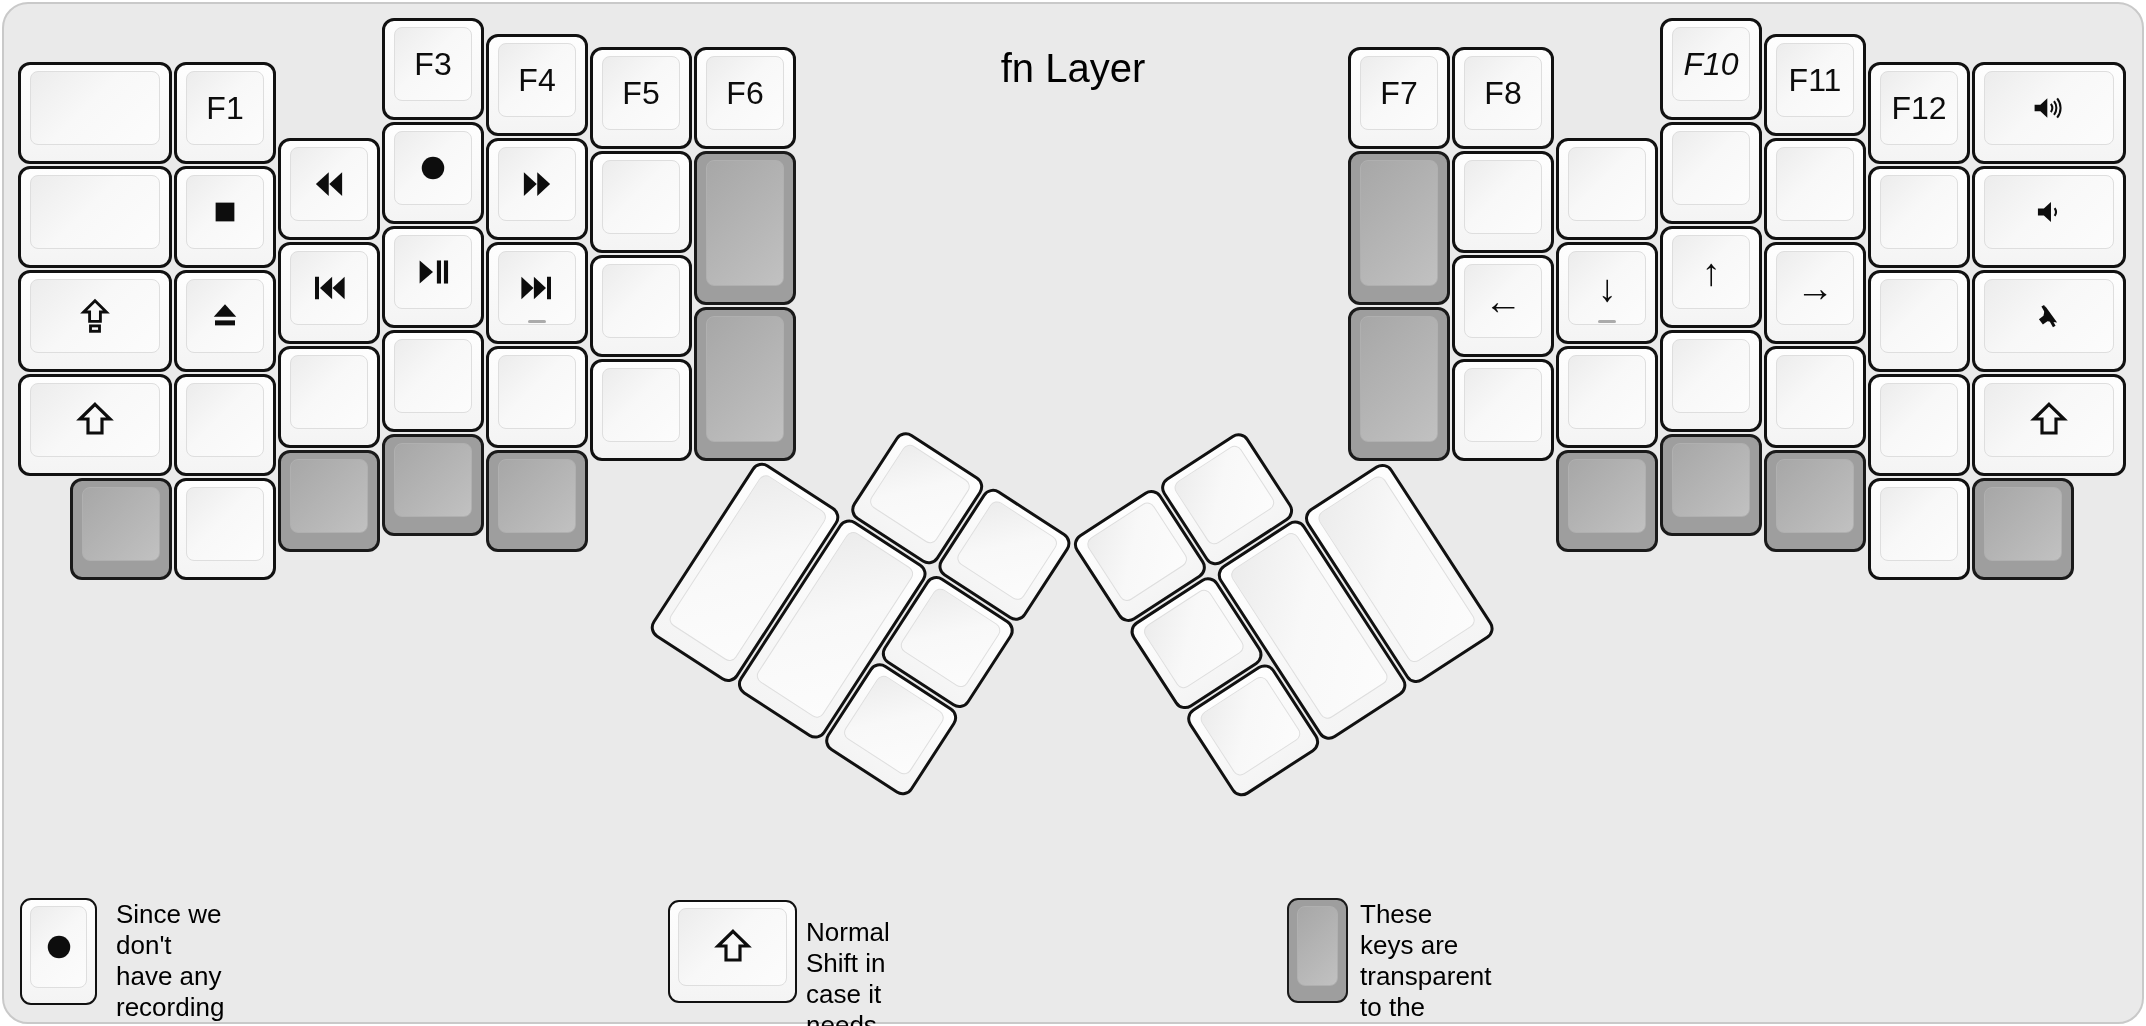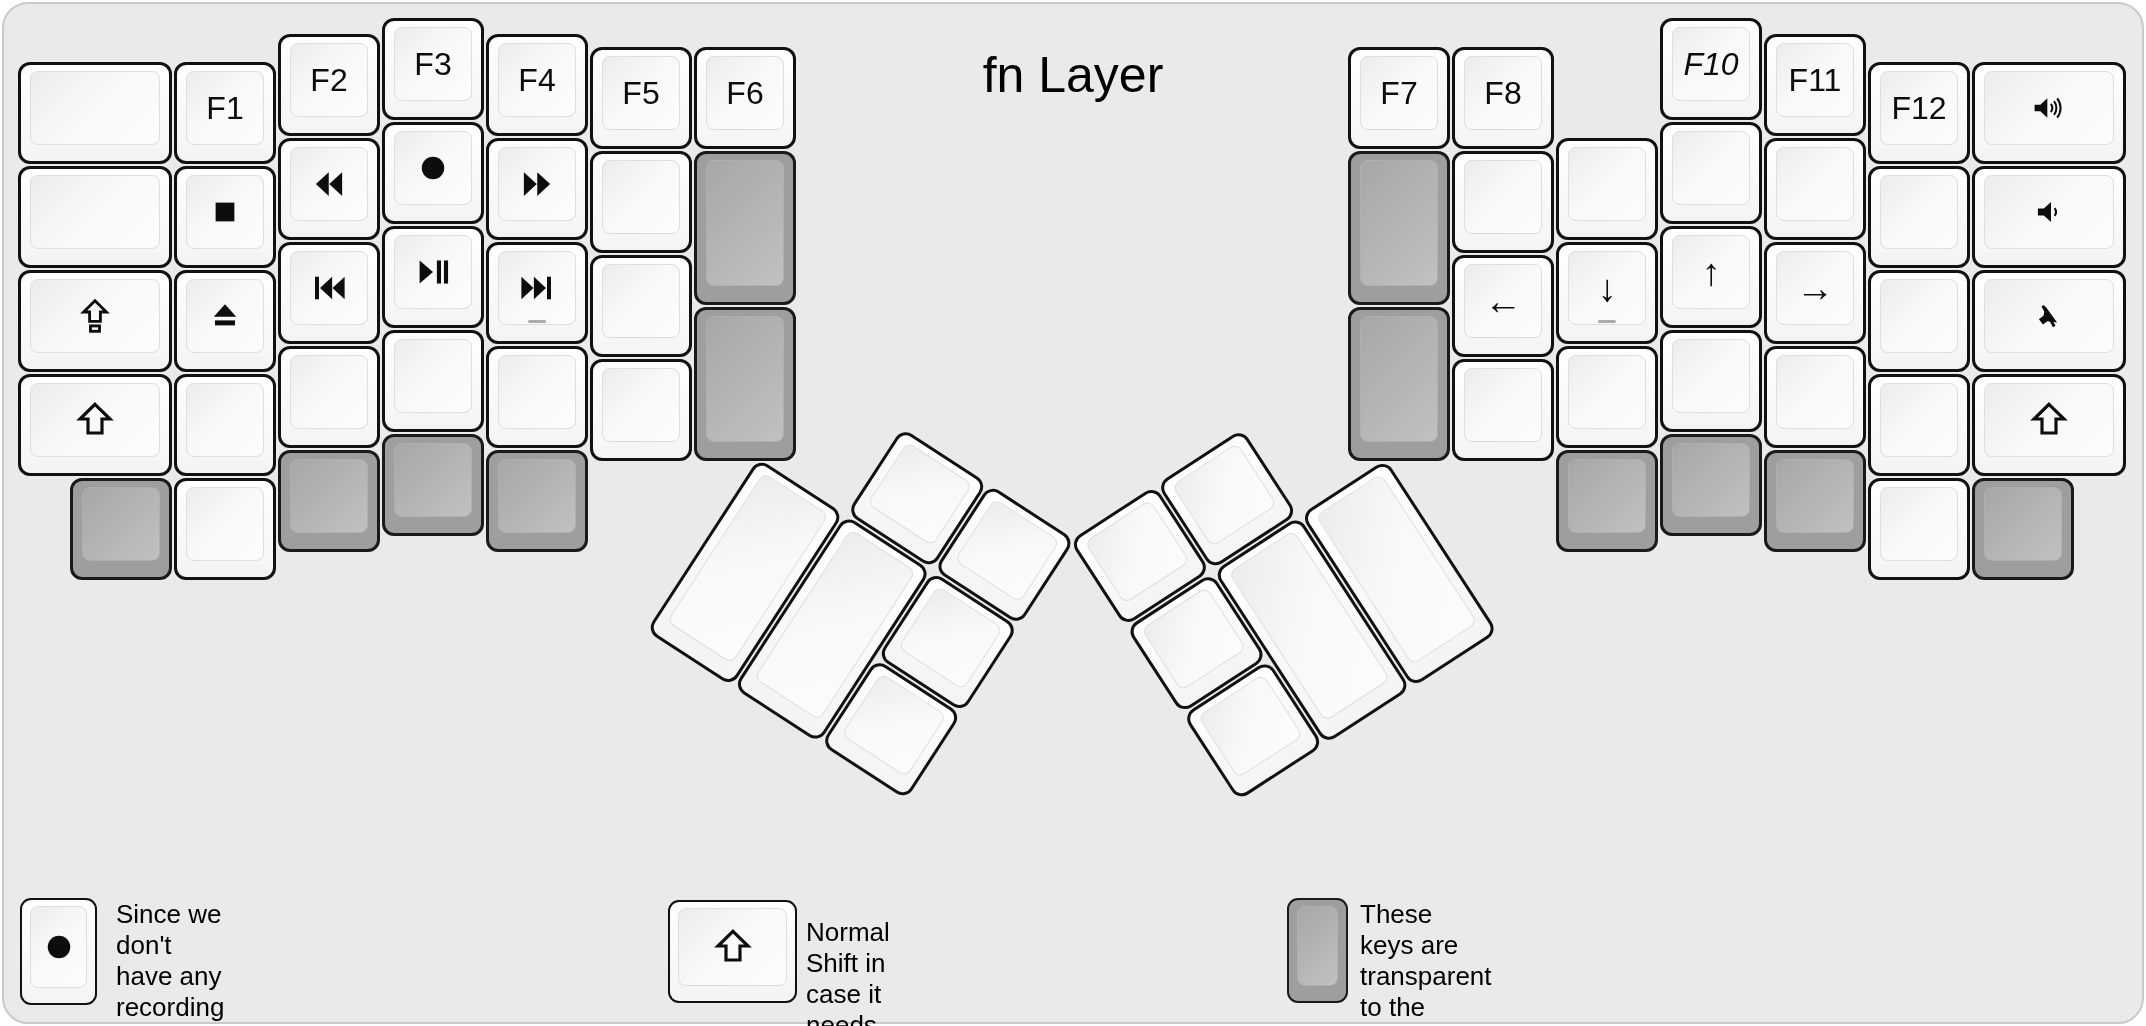--- a/index.html
+++ b/index.html
@@ -1,21 +1,21 @@
 <!DOCTYPE html>
 <html><head>
 <meta charset="utf-8">
 <style>
   html,body{margin:0;padding:0;background:#ffffff;}
   .stage{position:relative;width:2146px;height:1026px;overflow:hidden;
          font-family:"Liberation Sans","DejaVu Sans",sans-serif;background:#ffffff;}
   .panel{position:absolute;left:2px;top:2px;right:2px;bottom:2px;
          background:#eaeaea;border:2px solid #c9c9c9;border-radius:26px;}
   .title{position:absolute;top:46px;left:50%;transform:translateX(-50%);
-         font-size:50px;color:#000;white-space:nowrap;}
+         font-size:40px;color:#000;white-space:nowrap;}
   .kb{position:absolute;left:0;top:0;width:100%;height:100%;}
 
   .key{position:absolute;box-sizing:border-box;border:3px solid #111;border-radius:12px;}
   .key.white{background:linear-gradient(180deg,#fefefe 0%,#f4f4f4 100%);}
   .key.gray{background:#9e9e9e;border-color:#1a1a1a;}
   .face{position:absolute;left:9px;right:9px;top:6px;bottom:16px;border-radius:8px;
         display:flex;align-items:center;justify-content:center;}
   .white .face{background:linear-gradient(135deg,#ececec 0%,#f8f8f8 45%,#fcfcfc 100%);
                border:1px solid #dedede;}
   .gray .face{background:linear-gradient(135deg,#a7a7a7 0%,#c1c1c1 100%);
@@ -93,25 +93,20 @@
             <svg width="32" height="30" viewBox="0 0 24 24">
               <polygon points="12,2.5 21,12.5 3,12.5" fill="#0d0d0d"></polygon>
               <rect x="4" y="15.5" width="16" height="4" fill="#0d0d0d"></rect>
             </svg>
           </span>
         </div>
       </div>
       <div class="key white" style="left: 174px; top: 374px; width: 102px; height: 102px;">
         <div class="face"></div>
       </div>
-      <div class="key white" style="left: 278px; top: 34px; width: 102px; height: 102px;">
-        <div class="face">
-          <span class="klabel">F2</span>
-        </div>
-      </div>
       <div class="key white" style="left: 278px; top: 138px; width: 102px; height: 102px;">
         <div class="face">
           <span class="kicon">
             <svg width="34" height="30" viewBox="0 0 26 24">
               <polygon points="12.8,2.5 12.8,21.5 2.5,12" fill="#0d0d0d"></polygon>
               <polygon points="23.5,2.5 23.5,21.5 13.2,12" fill="#0d0d0d"></polygon>
             </svg>
           </span>
         </div>
       </div>

